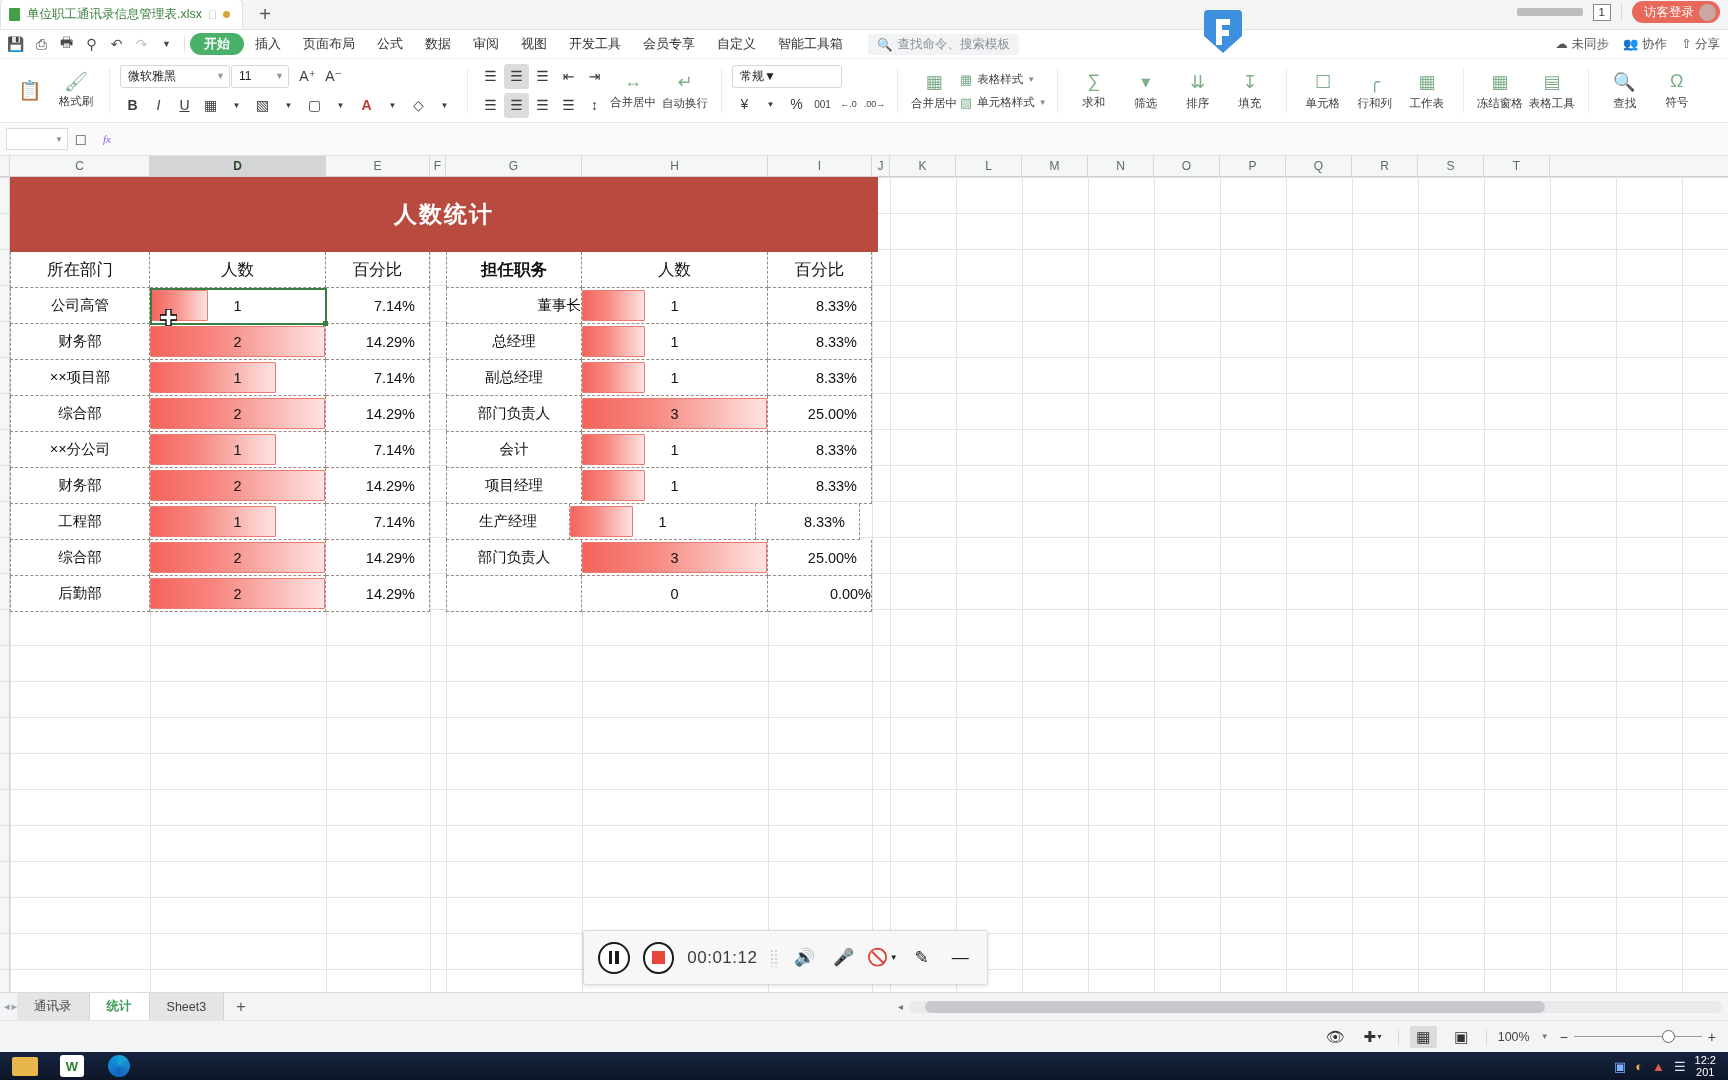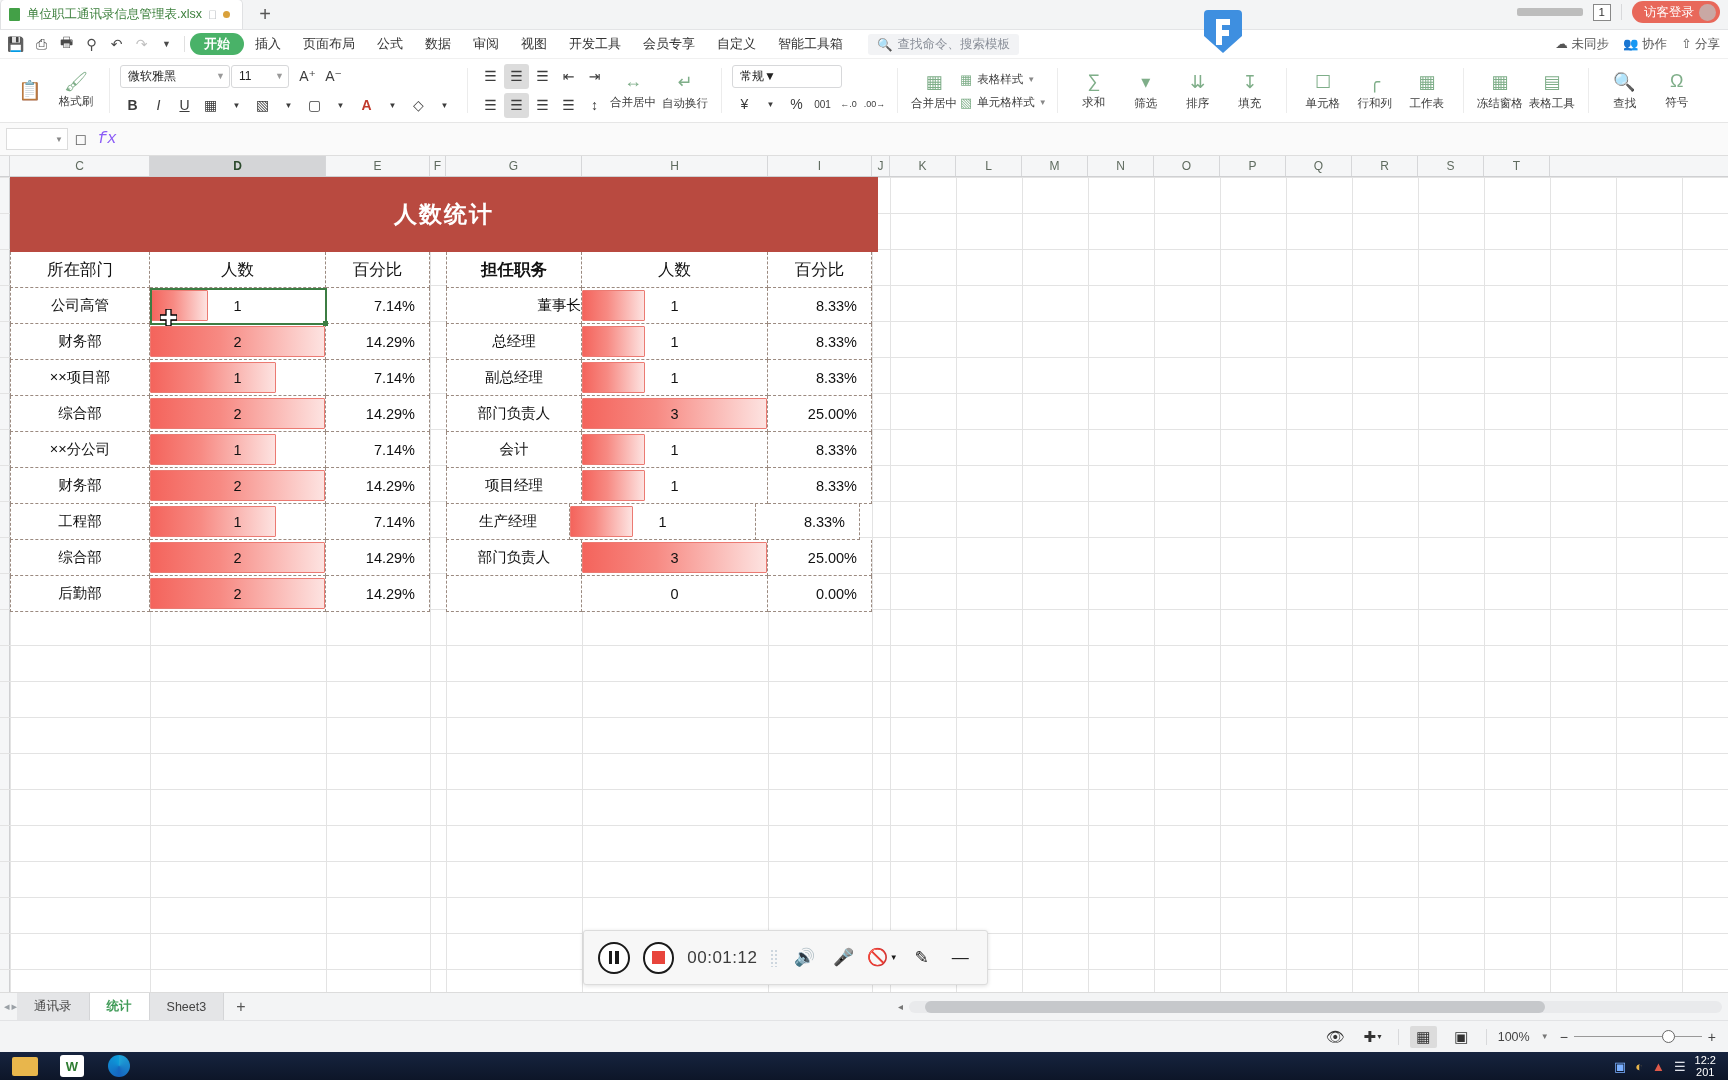--- a/index.html
+++ b/index.html
@@ -100,21 +100,21 @@
     position:absolute; left:0; top:123px; width:1728px; height:33px;
     background:#fafafa; display:flex; align-items:center; border-bottom:1px solid #dedede;
   }
   .namebox {
     width:62px; height:22px; margin-left:6px; background:#fff; border:1px solid #dcdcdc;
     display:flex; align-items:center; justify-content:flex-end; padding-right:4px;
     font-size:10px; color:#777;
   }
   .fb-ico { width:26px; display:flex; align-items:center; justify-content:center;
             color:#666; font-size:15px;}
-  .fx { font-style:italic; font-family:Liberation Mono, monospace; font-size:16px; color:#8b5cf6; }
+  .fx { font-style:italic; font-family:Liberation Serif, serif; font-size:11px; color:#8b5cf6; }
   .finput {
     flex:1; height:23px; margin-right:8px; background:#fff; border:1px solid #dcdcdc;
     display:flex; align-items:center; padding:0 7px;
     font-family:"Liberation Mono","DejaVu Sans Mono",monospace; font-size:12.5px; color:#111;
   }
 
   
   .colhdr {
     position:absolute; left:0; top:156px; width:1728px; height:21px;
     background:#f5f6f7; border-bottom:1px solid #cfd0d2; display:flex;
@@ -798,21 +798,21 @@
             <span class="cval">25.00%</span>
           </div>
         </div>
         <div class="trow">
           <div class="tcell first" style="width: 136px;">
             <span class="cval"></span>
           </div>
           <div class="tcell" style="width: 186px;">
             <span class="cval">0</span>
           </div>
-          <div class="tcell" style="width: 104px; justify-content: flex-end; padding-right: 14px;">
+          <div class="tcell" style="width: 104px; justify-content: flex-end; ">
             <span class="cval">0.00%</span>
           </div>
         </div>
       </div>
 
     <div class="sel-cell" style="left:150px; top:111px; width:177px; height:37px;">
       <span class="sel-handle"></span>
     </div>
 
     <svg class="cursor" style="left:160px; top:132px" viewBox="0 0 17 17">

